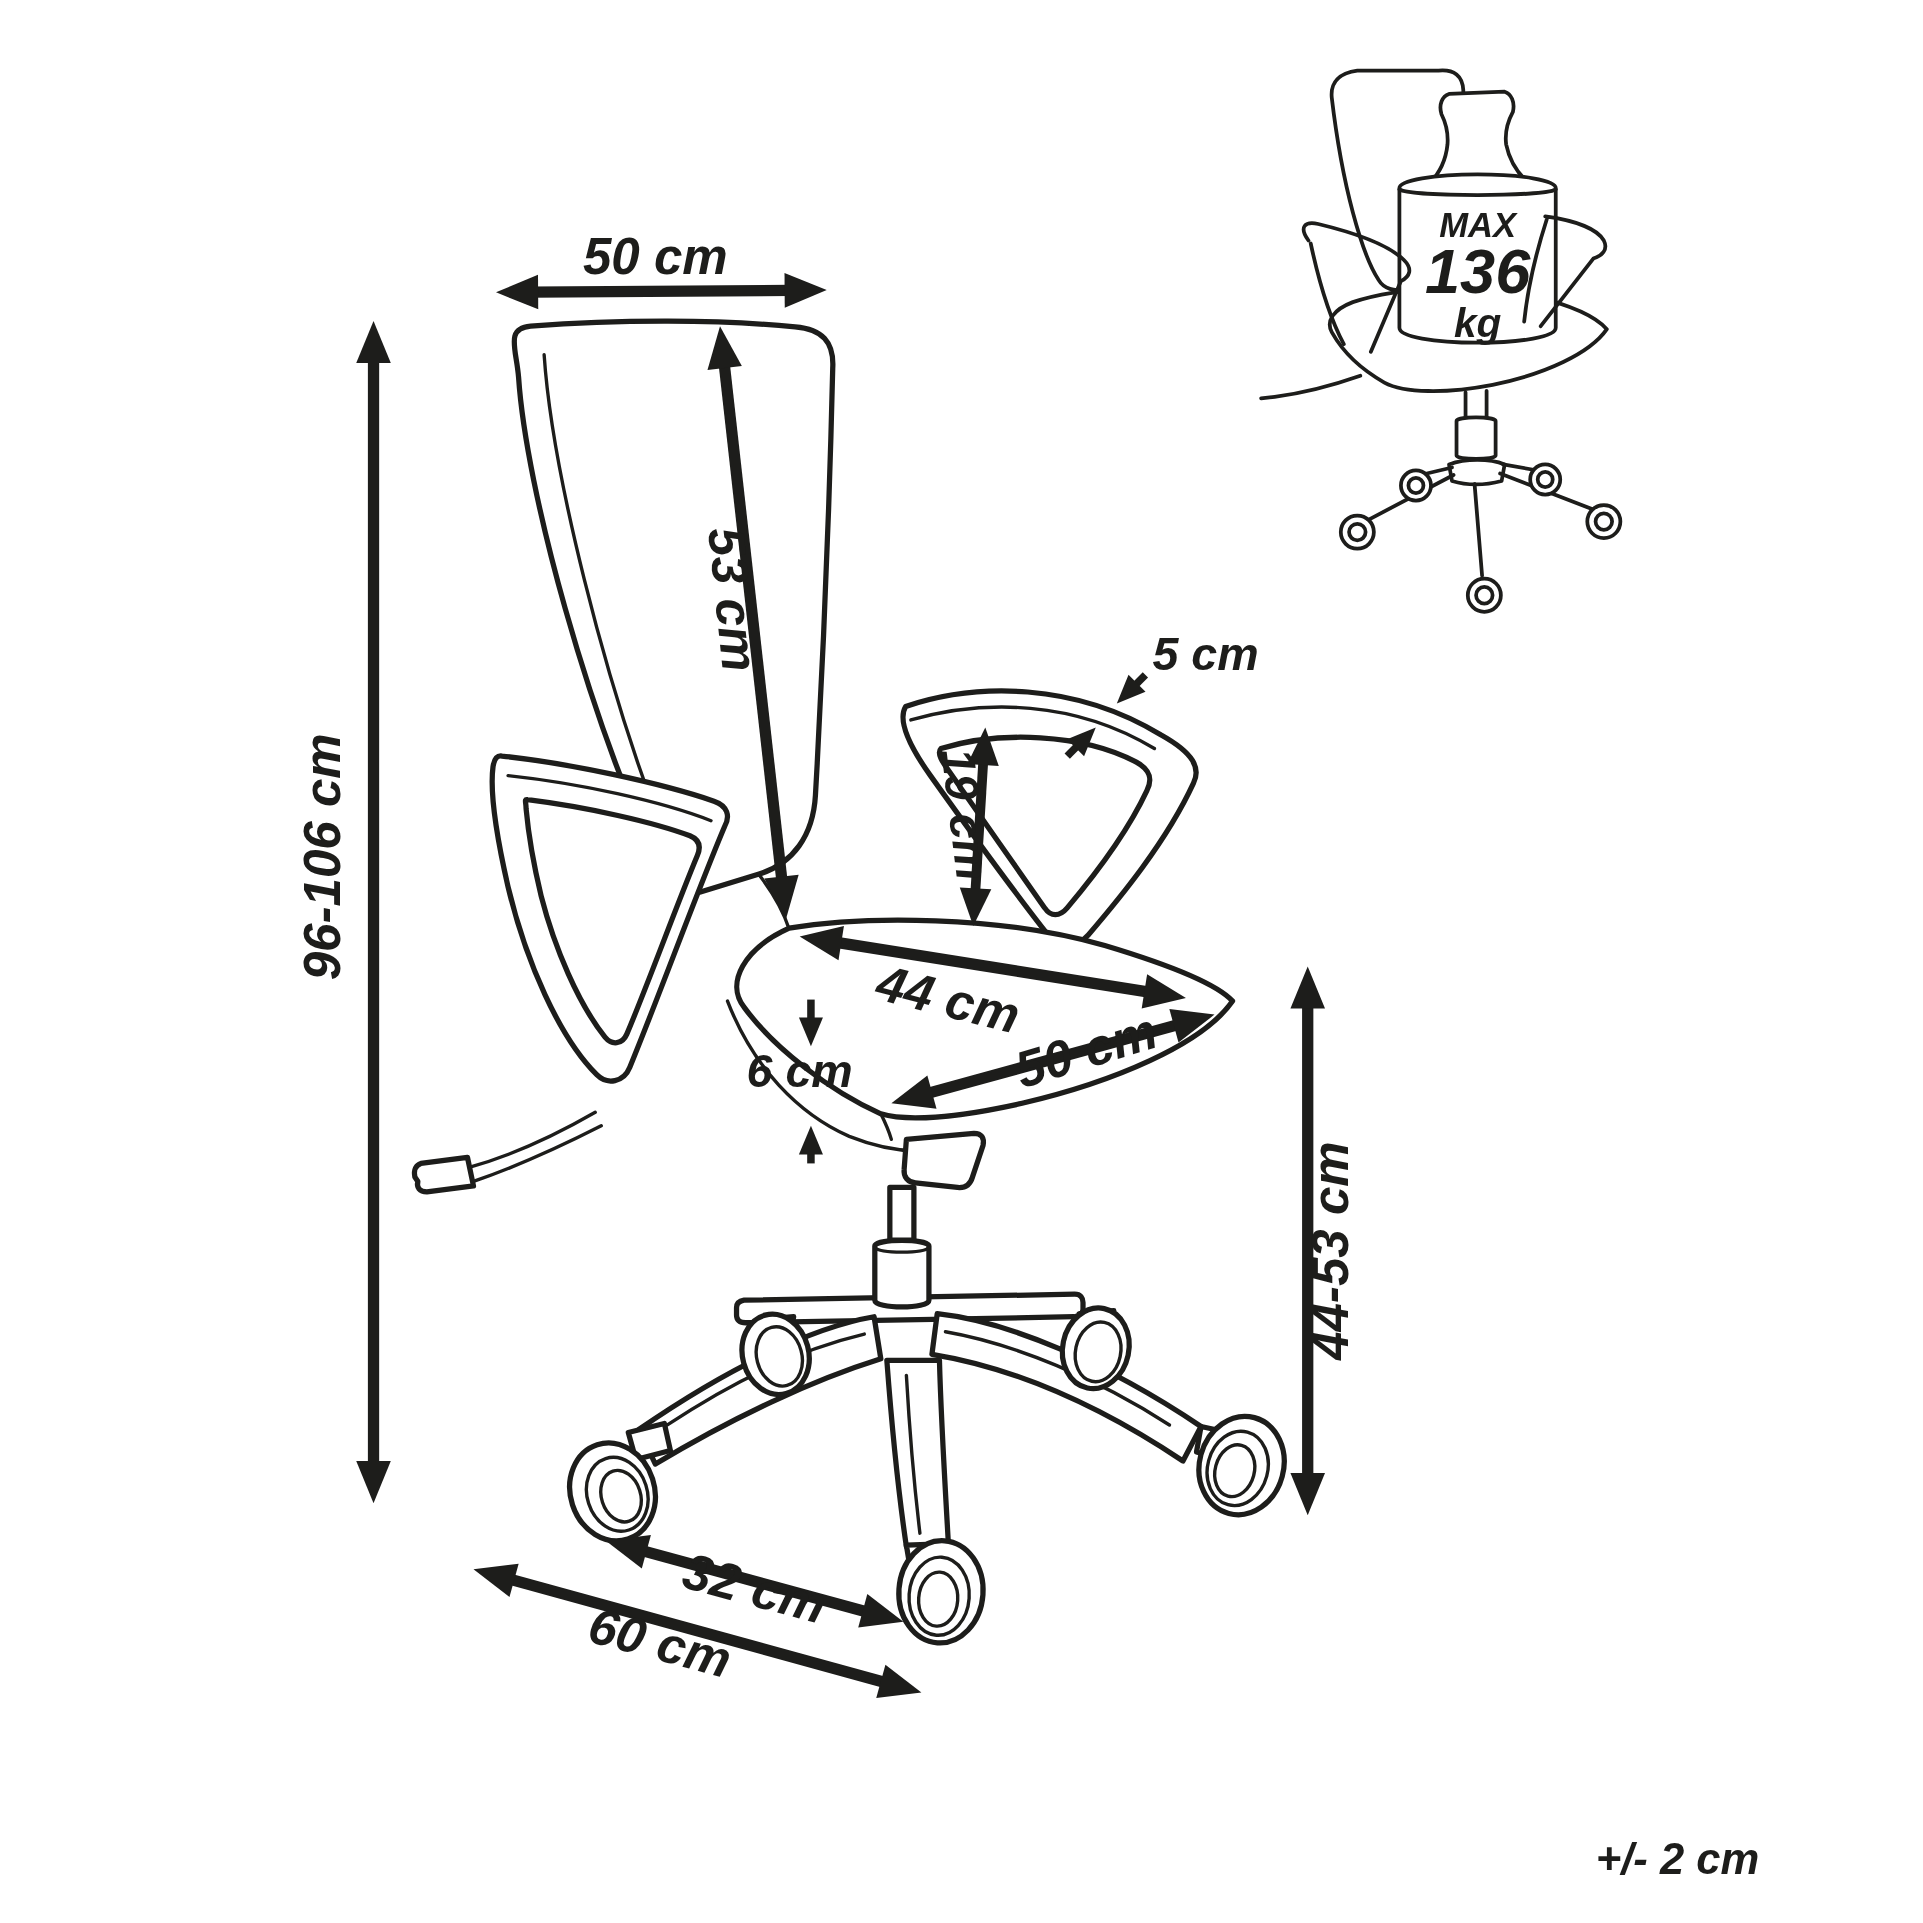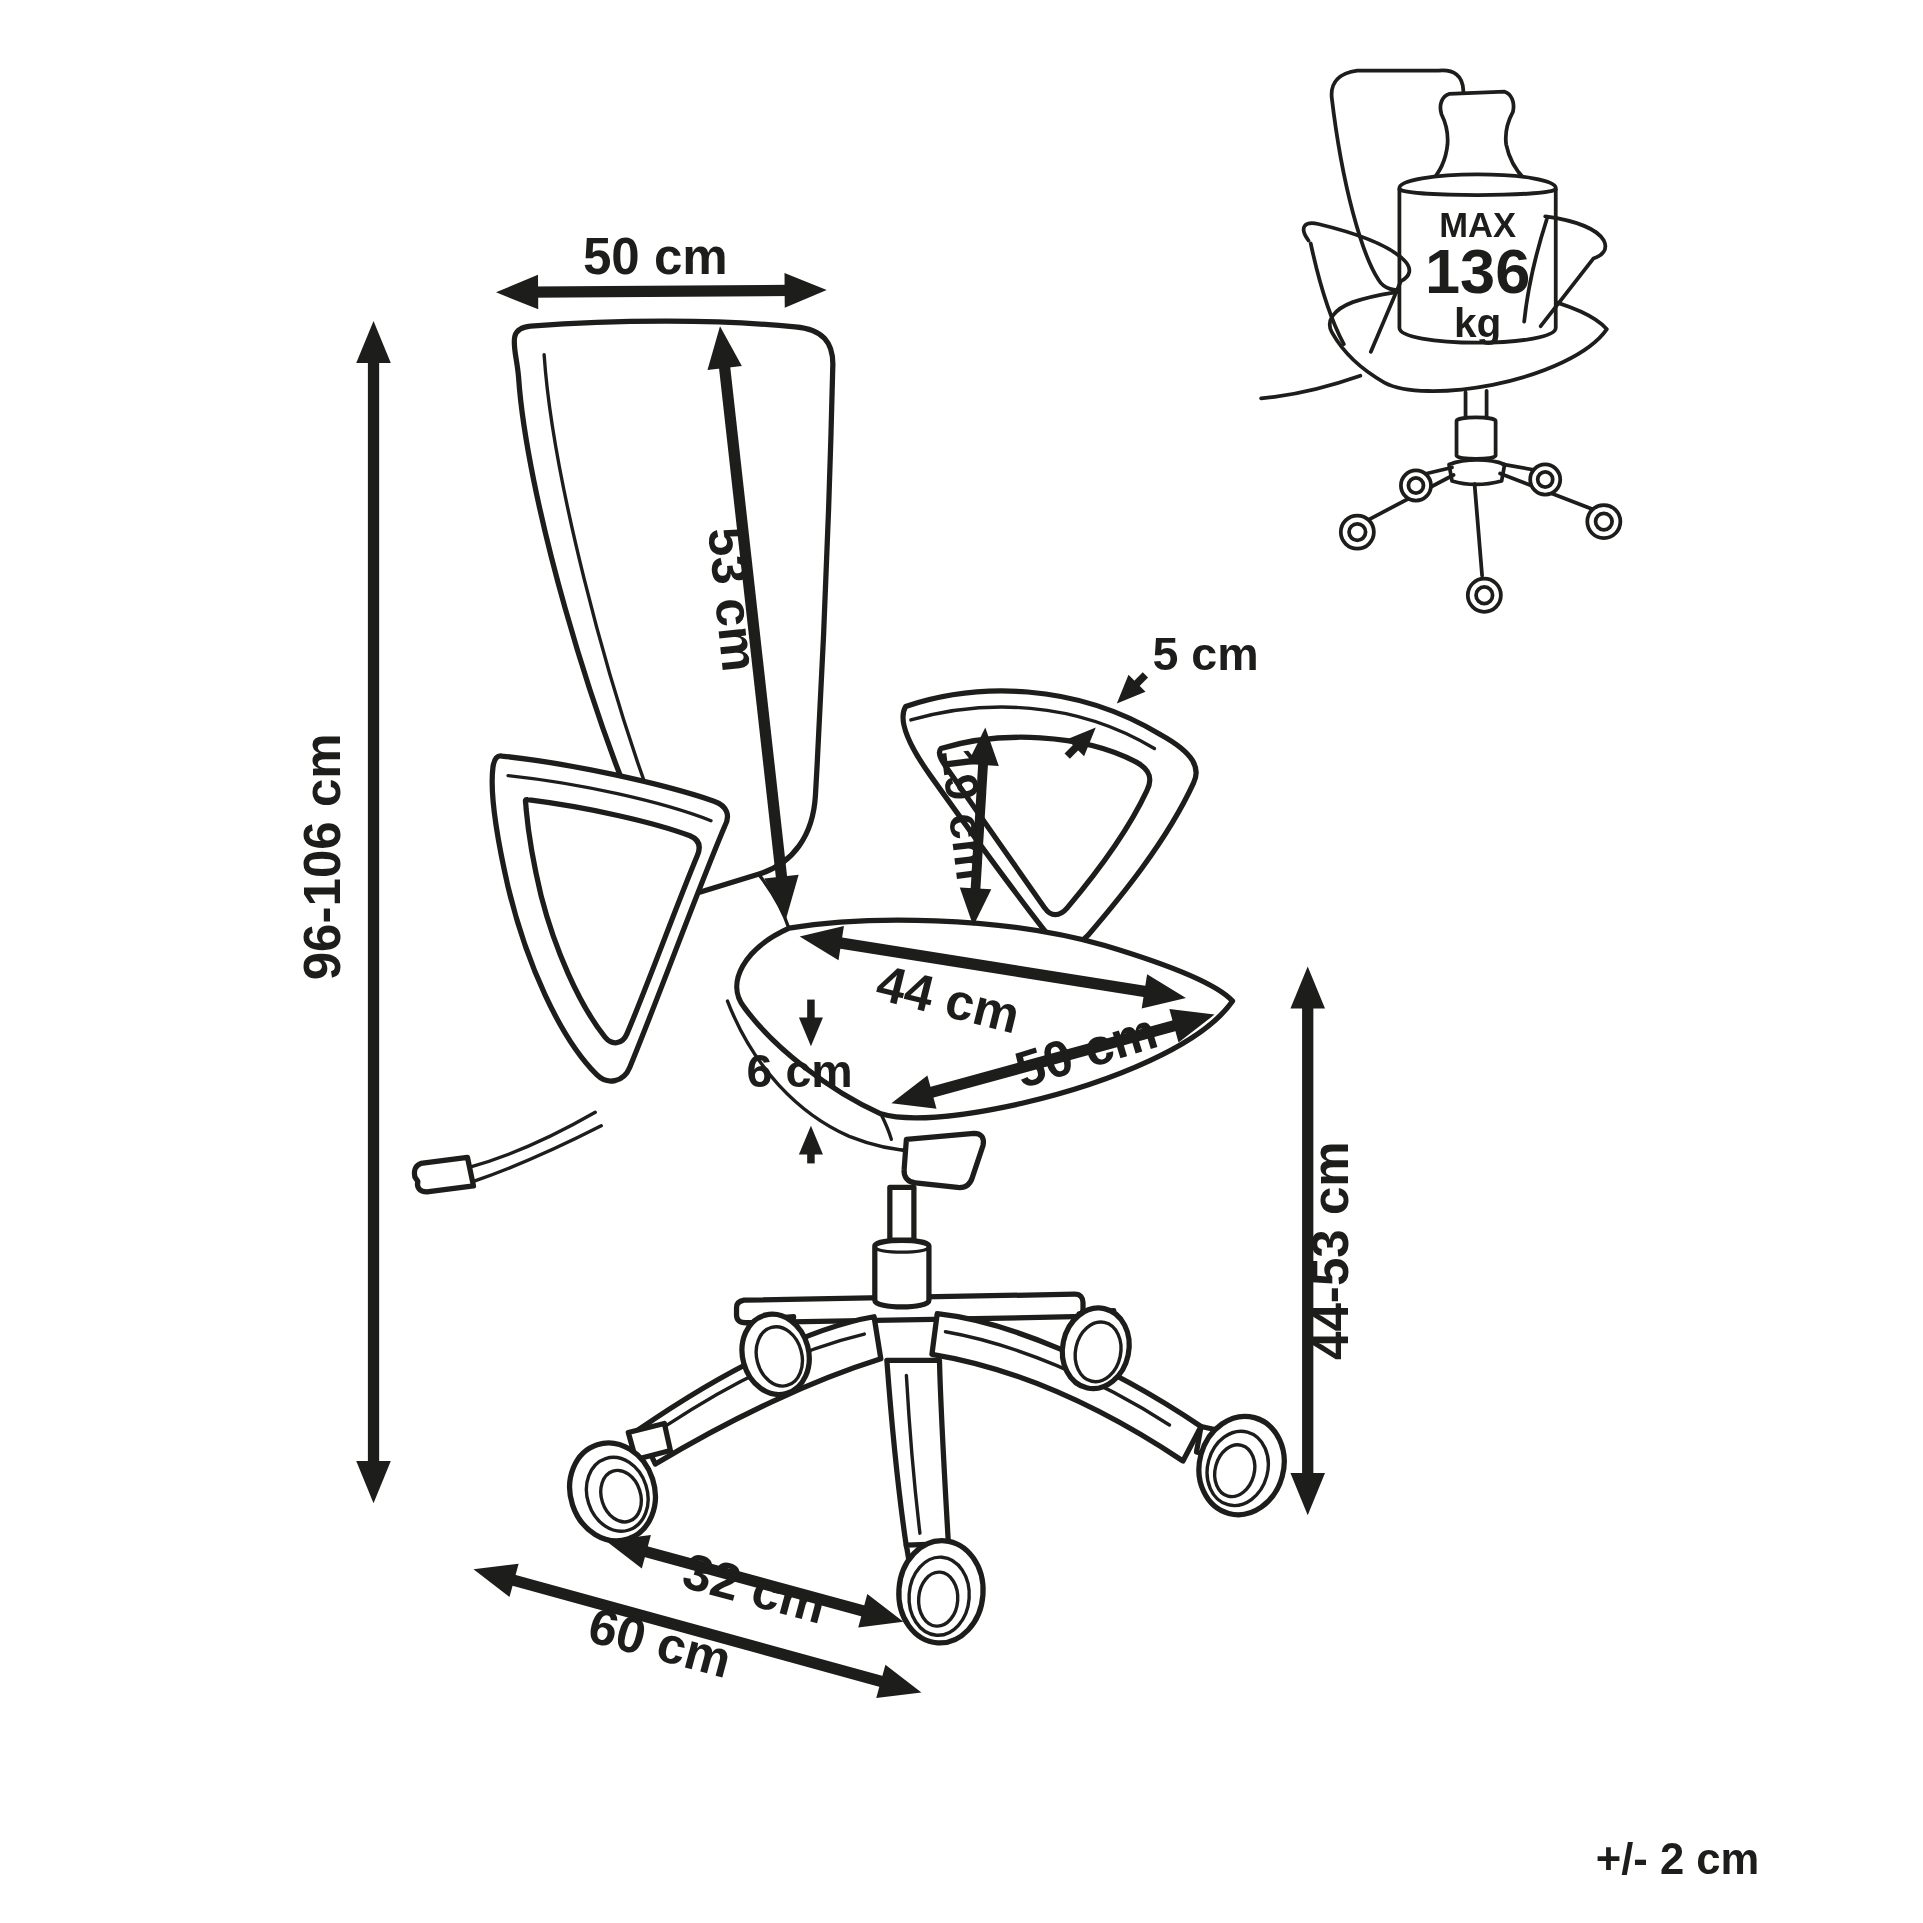--- a/index.html
+++ b/index.html
@@ -1,16 +1,16 @@
 <!DOCTYPE html>
 <html style="font-size:12px"><head>
 <meta charset="utf-8">
 <style>
   html,body{margin:0;padding:0;background:#ffffff;width:100%;height:100%;}
-  .stage{position:relative;width:1924px;height:1924px;background:#ffffff;overflow:hidden;}
+  .stage{position:relative;width:1924px;height:1924px;background:#ffffff;overflow:hidden;font-style:italic;}
   svg{position:absolute;left:0;top:0;width:1924px;height:1924px;}
   .chair-fill{fill:#ffffff;stroke:#1d1d1b;stroke-width:7;stroke-linecap:round;stroke-linejoin:round;}
   .chair-thin{fill:none;stroke:#1d1d1b;stroke-width:4.5;stroke-linecap:round;stroke-linejoin:round;}
   .inset-line{fill:none;stroke:#1d1d1b;stroke-width:5;stroke-linecap:round;stroke-linejoin:round;}
   .inset-fill{fill:#ffffff;stroke:#1d1d1b;stroke-width:5;stroke-linecap:round;stroke-linejoin:round;}
   .dim-label{font-family:"Liberation Sans",sans-serif;font-weight:700;font-size:68px;fill:#1d1d1b;text-anchor:middle;}
   .fs46{font-size:46px;} .fs84{font-size:84px;} .fs54{font-size:54px;} .fs58{font-size:58px;} .fs62{font-size:62px;}
 </style>
 </head>
 <body>

